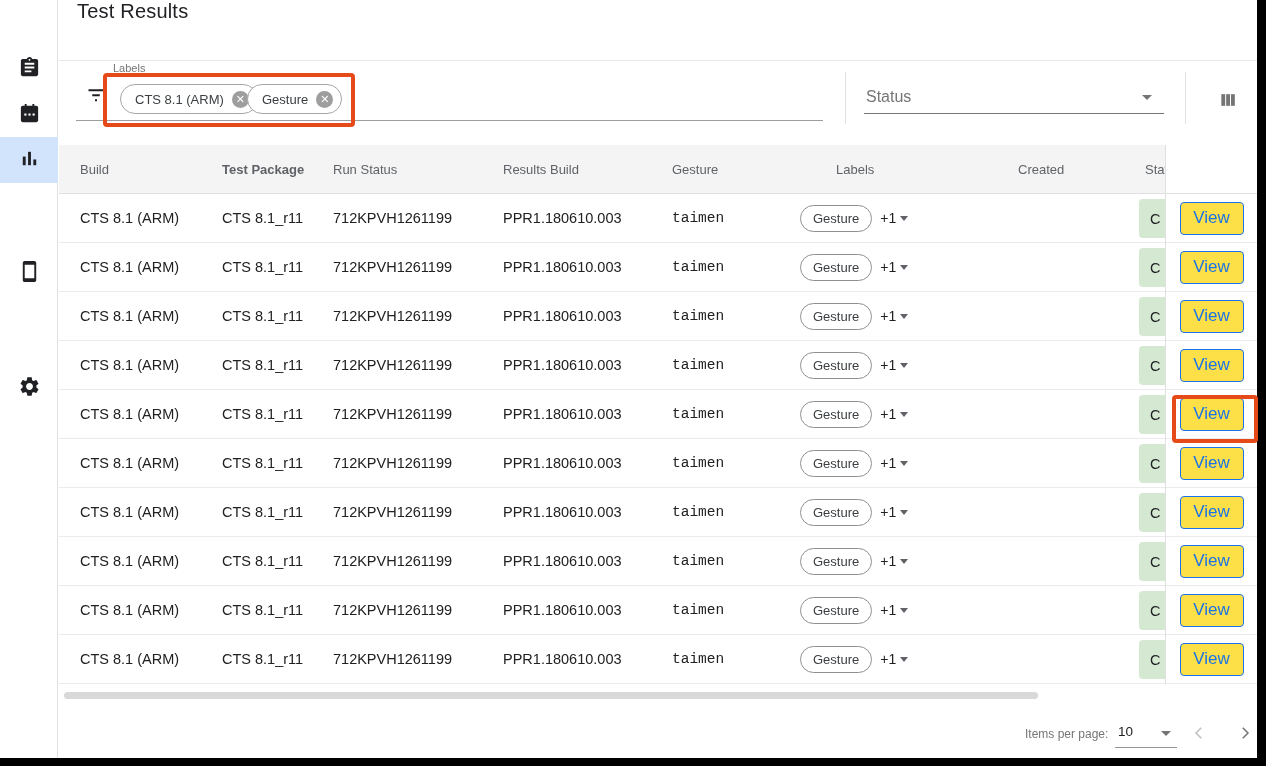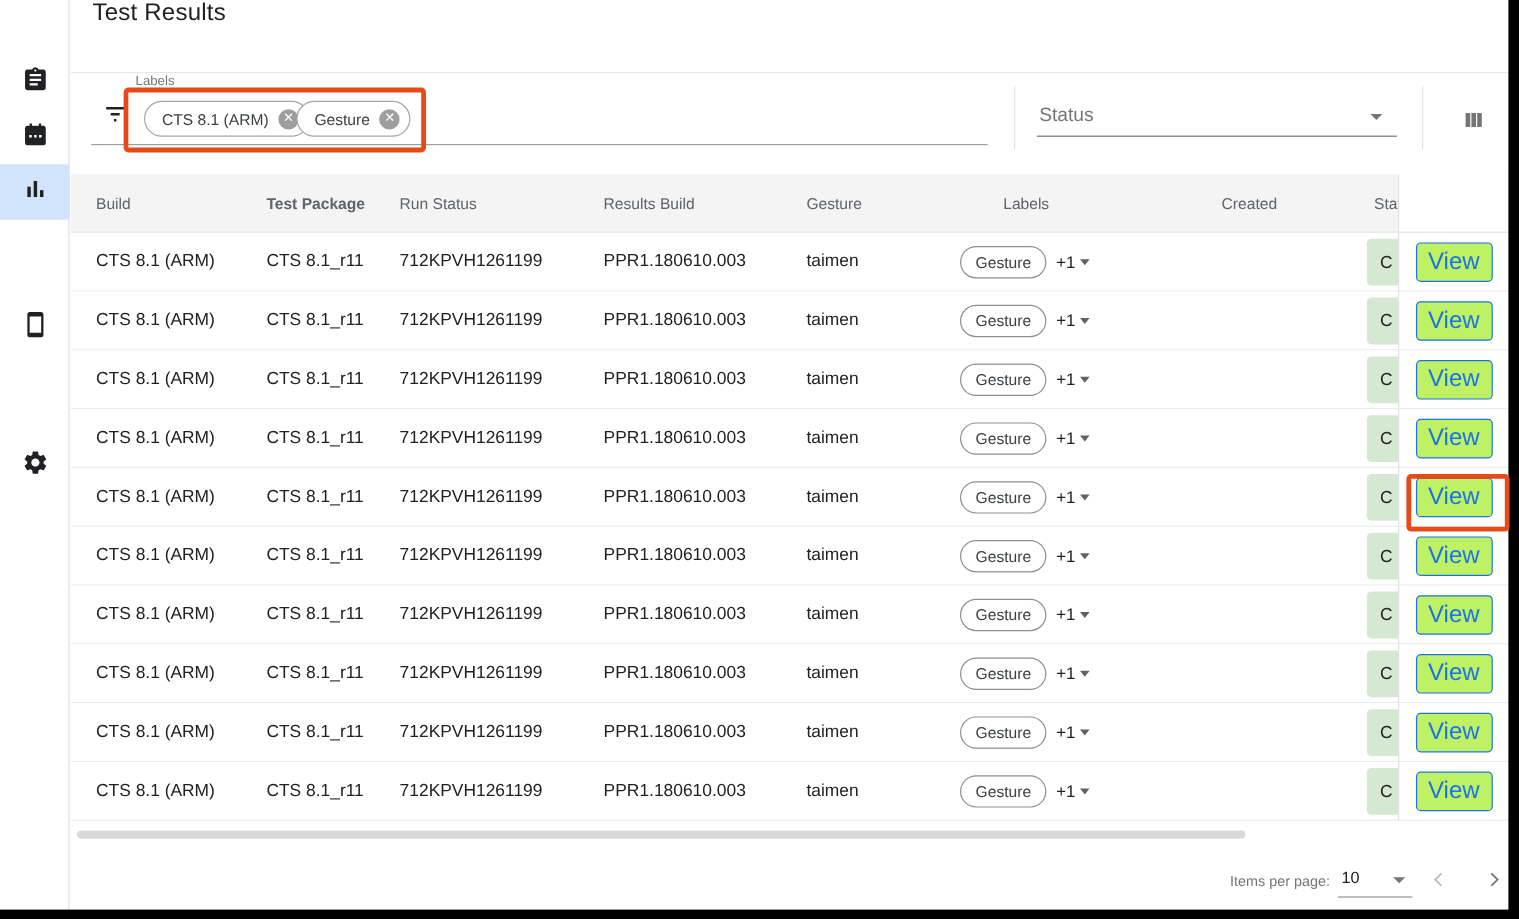--- a/index.html
+++ b/index.html
@@ -45,37 +45,37 @@
   .columns-btn svg { width:20px; height:20px; fill:#757575; }
 
   
   .thead { position:absolute; left:59px; top:145px; width:1198px; height:49px; background:#f4f4f4; border-bottom:1px solid #e0e0e0; }
   .th { position:absolute; top:0; height:49px; display:flex; align-items:center; font-size:13px; color:#5f6368; white-space:nowrap; }
 
   .rows { position:absolute; left:59px; top:194px; width:1198px; }
   .row { position:relative; height:49px; border-bottom:1px solid #ebebeb; background:#fff; }
   .cell { position:absolute; top:0; height:48px; display:flex; align-items:center; font-size:14.5px; color:#212121; white-space:nowrap; }
   .c-test { left:21px; }  .c-pkg { left:163px; }  .c-run { left:274px; }
-  .c-build { left:444px; } .c-product { left:613px; } .c-labels { left:741px; gap:8px; }
+  .c-build { left:444px; } .c-product { left:613px;font-family:Liberation Mono, monospace; } .c-labels { left:741px; gap:8px; }
 
   .label-chip { height:27px; border:1px solid #8f8f8f; border-radius:14px; padding:0 12px; display:flex; align-items:center;
                 font-size:13px; color:#3c4043; background:#fff; }
   .extra-labels { display:flex; align-items:center; gap:4px; font-size:14px; color:#212121; cursor:pointer; }
   .extra-labels .caret-down { border-top-color:#5f6368; border-left-width:4.5px; border-right-width:4.5px; }
 
   .status-badge { position:absolute; left:1080px; top:5px; width:80px; height:39px; border-radius:4px;
                   background:var(--badge-green-bg,#d5e8d2); color:#202124; font-size:14.5px;
                   display:flex; align-items:center; padding-left:11px; overflow:hidden; }
 
   
   .sticky-col { position:absolute; left:1165px; top:145px; width:92px; background:#fff; border-left:1px solid #e0e0e0; }
   .sticky-header { height:49px; border-bottom:1px solid #e0e0e0; background:#fff; }
   .action-cell { height:49px; border-bottom:1px solid #ebebeb; display:flex; align-items:center; justify-content:center; }
-  .view-btn { width:64px; height:33px; background:#bef264; border:1px solid var(--accent-blue,#1a73e8); border-radius:4px;
-              color:var(--accent-blue,#1a73e8); font-size:20px; font-family:inherit; cursor:pointer; }
+  .view-btn { width:64px; height:33px; background:#fde047; border:1px solid var(--accent-blue,#1a73e8); border-radius:4px;
+              color:var(--accent-blue,#1a73e8); font-size:17px; font-family:inherit; cursor:pointer; }
 
   
   .hscrollbar { position:absolute; left:64px; top:692px; width:974px; height:7px; border-radius:4px; background:#d9d9d9; cursor:pointer; }
 
   .ipp-label { position:absolute; left:1025px; top:727px; font-size:12px; color:#757575;text-align:center; }
   .ipp-select { position:absolute; left:1115px; top:722px; width:62px; height:26px; cursor:pointer; }
   .ipp-value { position:absolute; left:3px; top:2px; font-size:13.5px; color:#212121; }
   .ipp-underline { position:absolute; left:0; top:25px; width:62px; border-top:1px solid #949494; }
   .ipp-caret { position:absolute; right:6px; top:9px; }
 

